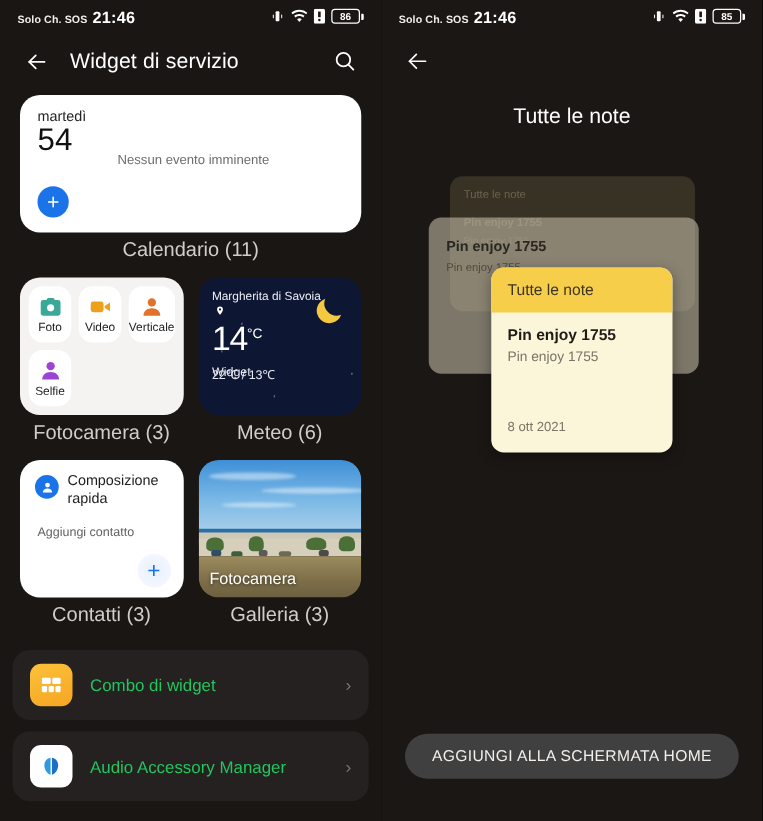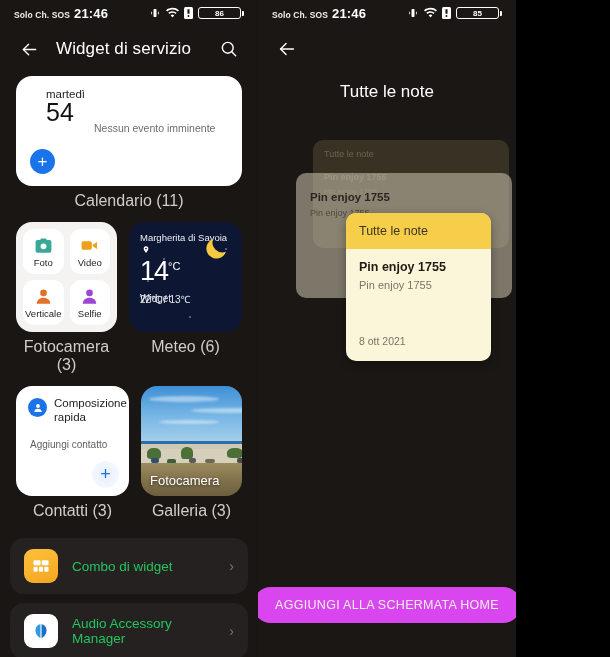--- a/index.html
+++ b/index.html
@@ -2,73 +2,73 @@
 <html><head>
 <meta charset="utf-8">
 <style>
   * { box-sizing: border-box; margin: 0; padding: 0; }
   html, body {
     width: 610px; height: 657px;
     background: #000;
     font-family: "Liberation Sans", sans-serif;
     overflow: hidden;
   }
-  .screens { display: flex; width: 516px; height: 657px; }
+  .screens { display: flex; width: 610px; height: 657px; }
   .panel { position: relative; width: 305px; height: 657px; background: #1a1715; overflow: hidden; }
   .panel.left { background: #191614; }
   .panel.right { background: #1b1715; }
 
   
   .statusbar {
     height: 26px; display: flex; align-items: center;
     justify-content: space-between; padding: 0 14px;
     color: #fff;
   }
   .sb-left { display: flex; align-items: baseline; gap: 4px; }
   .carrier { font-size: 8.5px; letter-spacing: .1px; color: #f0ece8; font-weight: 600; }
   .clock { font-size: 13px; font-weight: 700; letter-spacing: .2px; text-align: right; }
   .sb-right { display: flex; align-items: center; gap: 5px; }
   .ico { display: inline-flex; align-items: center; }
   .batt {
     display: inline-flex; align-items: center; justify-content: center;
     min-width: 23px; height: 12px; border: 1.2px solid #fff; border-radius: 3px;
-    font-size: 8px; font-weight: 700; color: #fff; padding: 0 16px;
+    font-size: 8px; font-weight: 700; color: #fff; padding: 0 6px;
   }
   .batt-wrap { display: flex; align-items: center; }
   .batt-nub { width: 2px; height: 5px; background: #fff; border-radius: 0 1px 1px 0; margin-left: 1px; }
 
   
   .appbar { display: flex; align-items: center; gap: 14px; padding: 10px 16px 14px 16px; }
   .appbar .title { color: #fff; font-size: 17px; font-weight: 400; letter-spacing: .1px; flex: 1; }
   .iconbtn { width: 26px; height: 26px; display: flex; align-items: center; justify-content: center; cursor: pointer; }
 
   .scrollarea { padding: 0 16px; }
 
   
   .w-label { text-align: center; color: #d2cdc8; font-size: 16px; margin: 6px 0 12px; }
   .cal-card {
-    background: #fff; border-radius: 16px; height: 110px; padding: 12px 30px;
+    background: #fff; border-radius: 16px; height: 110px; padding: 12px 14px;
     position: relative;
   }
   .cal-day { color: #222; font-size: 11.5px; }
   .cal-num { color: #111; font-size: 25px; font-weight: 400; line-height: 1.05; margin-top: -1px; }
   .cal-empty { position: absolute; left: 78px; top: 46px; color: #6d6d6d; font-size: 10.5px; }
   .cal-fab {
     position: absolute; left: 14px; bottom: 12px; width: 25px; height: 25px;
     background: #1a73e8; border-radius: 50%; display: flex; align-items: center; justify-content: center;
     color: #fff; font-size: 17px; line-height: 1; font-weight: 300;
   }
 
   
   .row2 { display: flex; gap: 12px; }
   .col { width: 50%; }
 
   .cam-card {
     background: #f4f3f1; border-radius: 16px; padding: 7px; height: 110px;
-    display: grid; grid-template-columns: 1fr 1fr; grid-template-rows: 1fr 1fr; gap: 6px;
+    display: grid; grid-template-columns: 1fr 1fr 1fr; grid-template-rows: 1fr 1fr; gap: 6px;
   }
   .cam-tile {
     background: #fff; border-radius: 11px; display: flex; flex-direction: column;
     align-items: center; justify-content: center; gap: 2px;
   }
   .cam-tile .t { font-size: 9.5px; color: #1d1d1d; }
   .cam-ico { width: 20px; height: 20px; display: flex; align-items: center; justify-content: center; }
 
   .weather-card {
     background: #0d1733; border-radius: 16px; height: 110px; padding: 10px 11px; position: relative; overflow: hidden;
@@ -146,21 +146,21 @@
     background: #fbf5d9; box-shadow: 0 3px 10px rgba(0,0,0,.35);
   }
   .cf-head { background: #f6ce49; color: #3d3426; font-size: 12.5px; padding: 11px 13px; }
   .cf-body { padding: 11px 13px 0 13px; }
   .cf-t { color: #1f1c16; font-size: 12.5px; font-weight: 700; }
   .cf-s { color: #7a7566; font-size: 11px; margin-top: 5px; }
   .cf-date { position: absolute; left: 13px; bottom: 14px; color: #7a7566; font-size: 10.5px; }
 
   .r-cta {
     position: absolute; left: 50%; transform: translateX(-50%); bottom: 34px;
-    background: #d946ef; color: #f2efec; font-size: 12.5px; letter-spacing: .3px;
+    background: #404040; color: #f2efec; font-size: 12.5px; letter-spacing: .3px;
     padding: 11px 22px; border-radius: 22px; border: none; white-space: nowrap;
     font-family: "Liberation Sans", sans-serif; cursor: pointer;
   }
 </style>
 </head>
 <body>
 
 <div class="screens">
 
   <div class="panel left">

